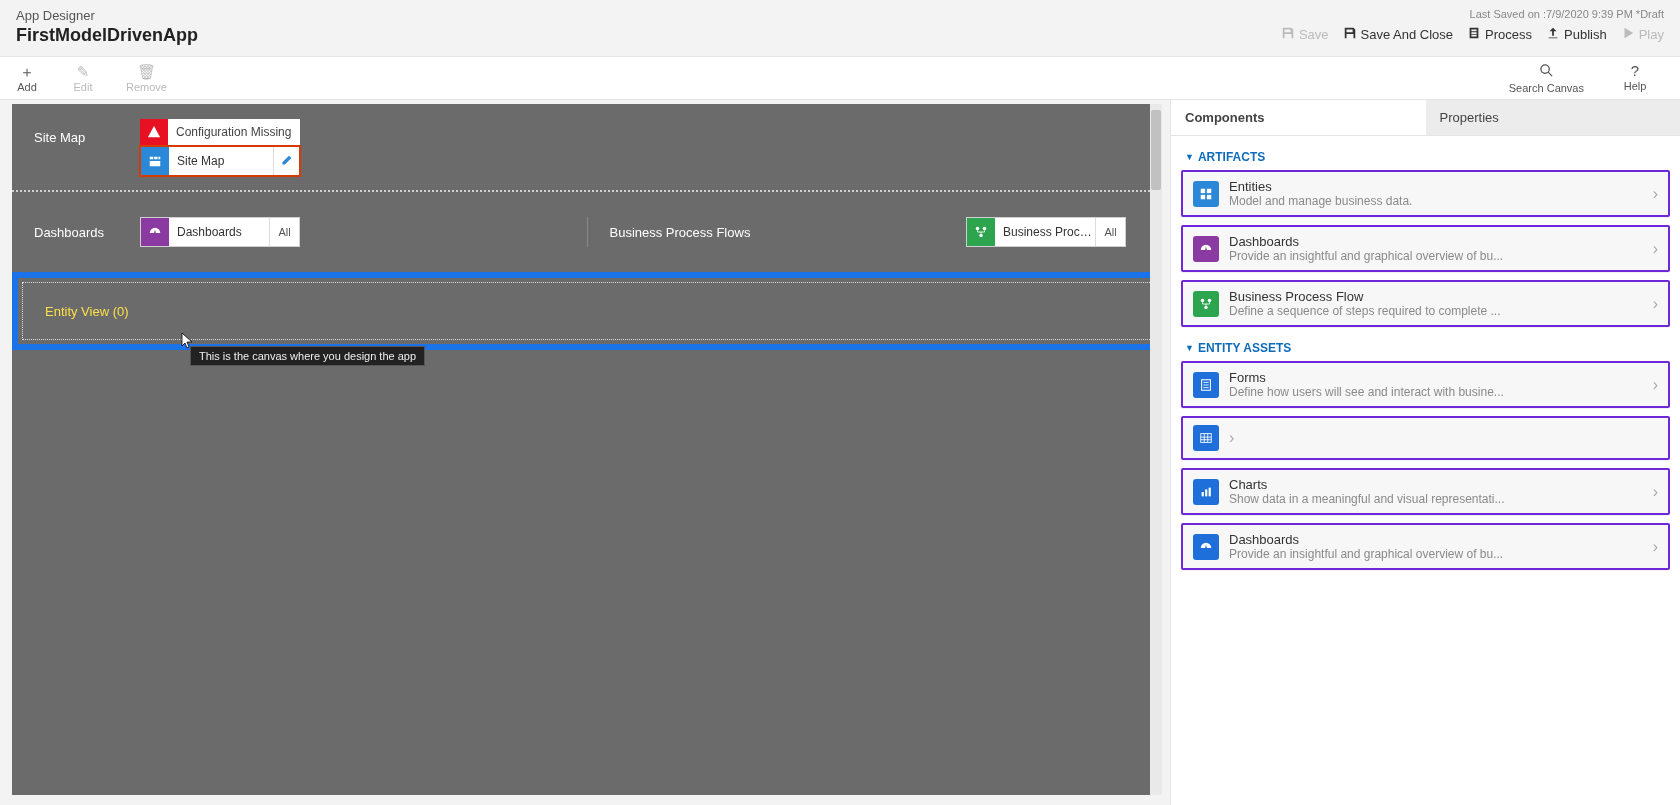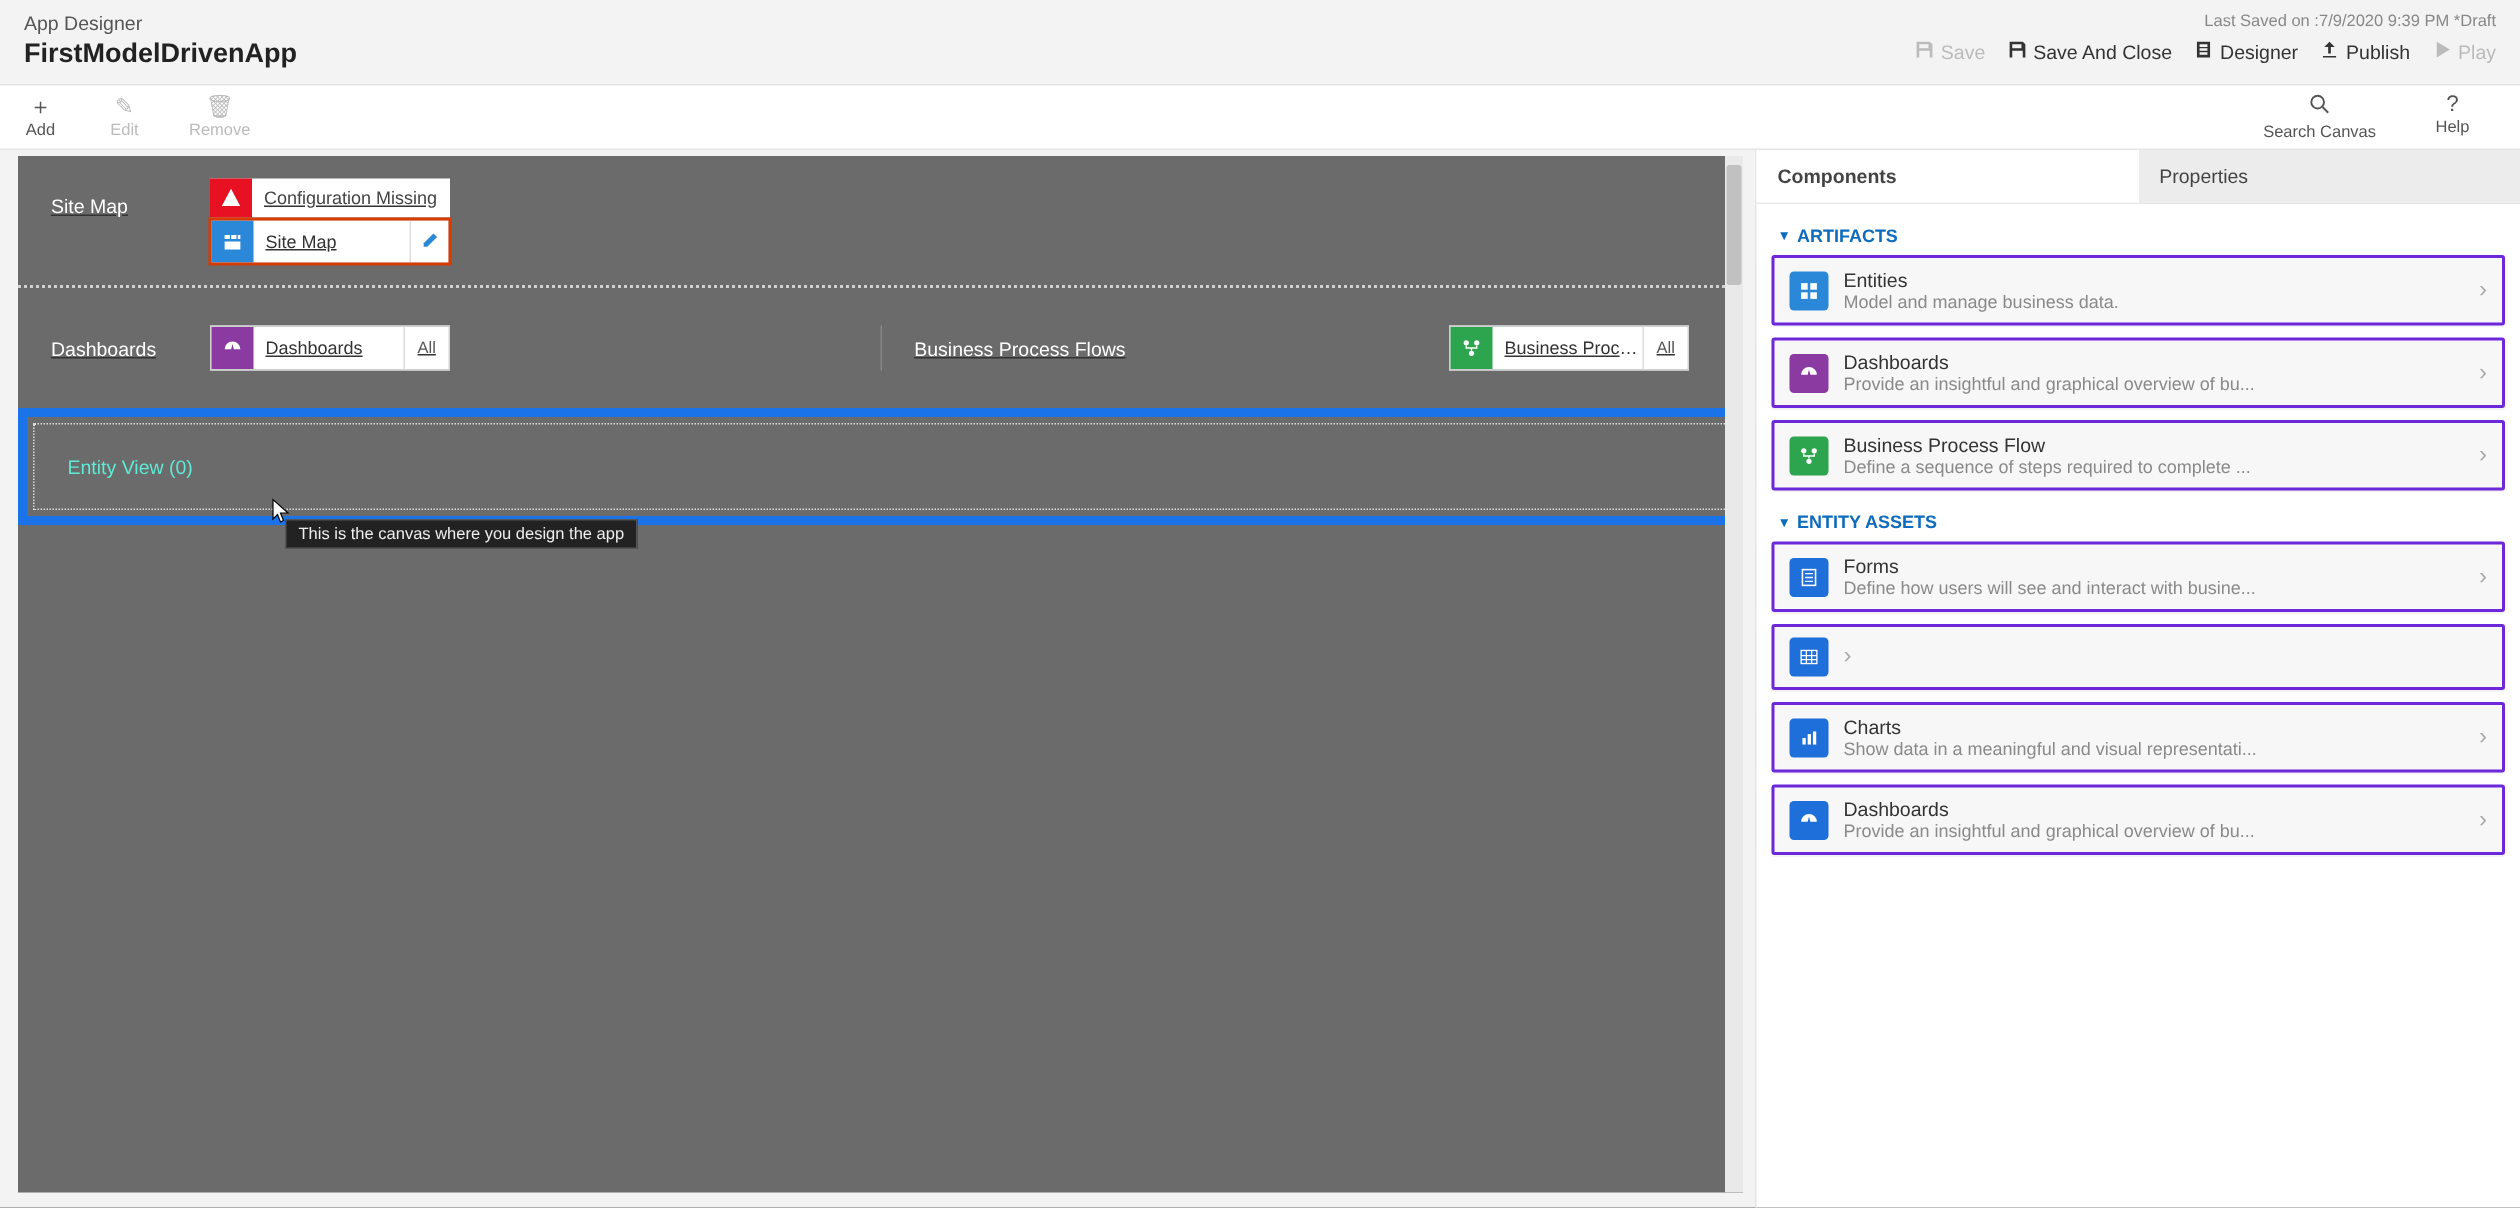--- a/index.html
+++ b/index.html
@@ -56,21 +56,20 @@
 
 .main {
   display: flex;
   height: calc(805px - 56px - 44px);
 }
 
 .canvas-wrap {
   flex: 0 0 1170px;
   padding: 0;
   display: flex;
-  text-decoration: underline;
 }
 .canvas {
   flex: 1;
   background: #6b6b6b;
   margin: 4px 8px 10px 12px;
   position: relative;
   overflow: hidden;
 }
 
 .row-group { position: relative; }
@@ -116,21 +115,21 @@
   height: 78px;
   position: relative;
   margin-top: 0;
 }
 .entity-inner {
   position: absolute; inset: 4px;
   border: 1px dotted #ddd;
   display: flex; align-items: center;
   padding-left: 22px;
 }
-.entity-label { color: #5eead4; font-size: 13px; }
+.entity-label { color: #fde047; font-size: 13px; }
 .tooltip {
   position: absolute; left: 172px; top: 68px;
   background: #222; color: #eee; font-size: 11px;
   padding: 3px 8px; border: 1px solid #555;
 }
 .cursor {
   position: absolute; left: 163px; top: 54px;
   width: 14px; height: 18px; pointer-events: none;
 }
 
@@ -208,21 +207,21 @@
             </svg>
         </span>
         <span>Save And Close</span>
       </span>
       <span class="header-action">
         <span>
           <svg viewBox="0 0 16 16">
               <path fill="currentColor" d="M3 2h10v12H3V2zm2 2v2h6V4H5zm0 3v2h6V7H5zm0 3v2h6v-2H5z"></path>
             </svg>
         </span>
-        <span>Designer</span>
+        <span>Process</span>
       </span>
       <span class="header-action">
         <span>
           <svg viewBox="0 0 16 16">
               <path fill="currentColor" d="M8 2l4 4h-3v5H7V6H4l4-4zM3 13h10v1H3z"></path>
             </svg>
         </span>
         <span>Publish</span>
       </span>
       <span class="header-action disabled">

